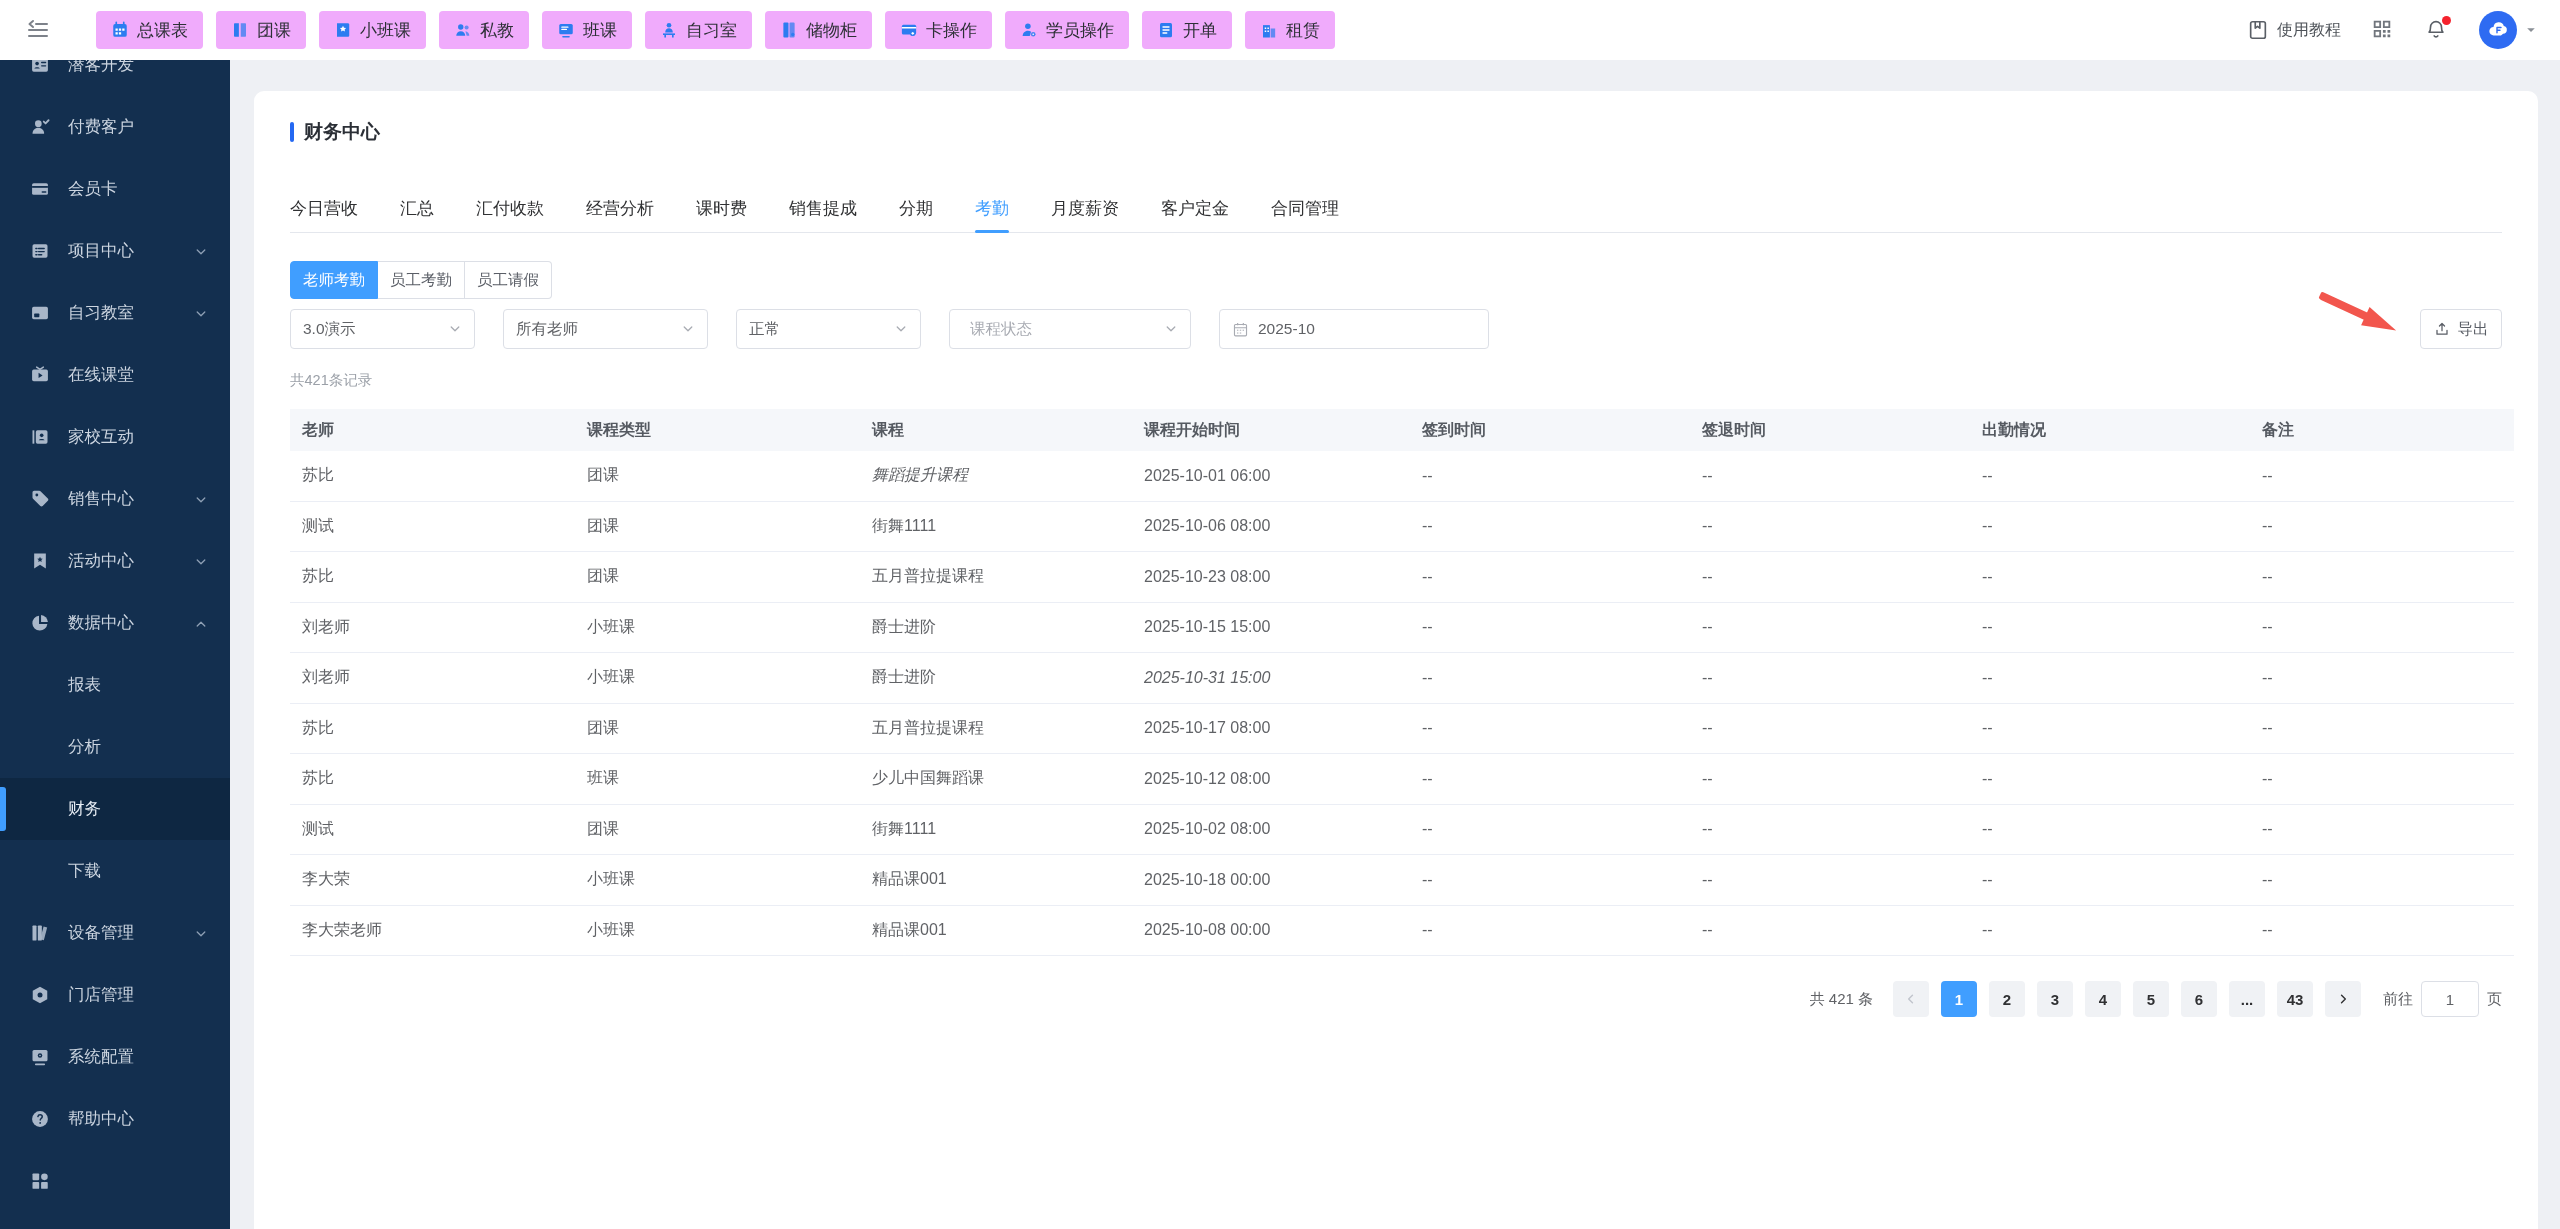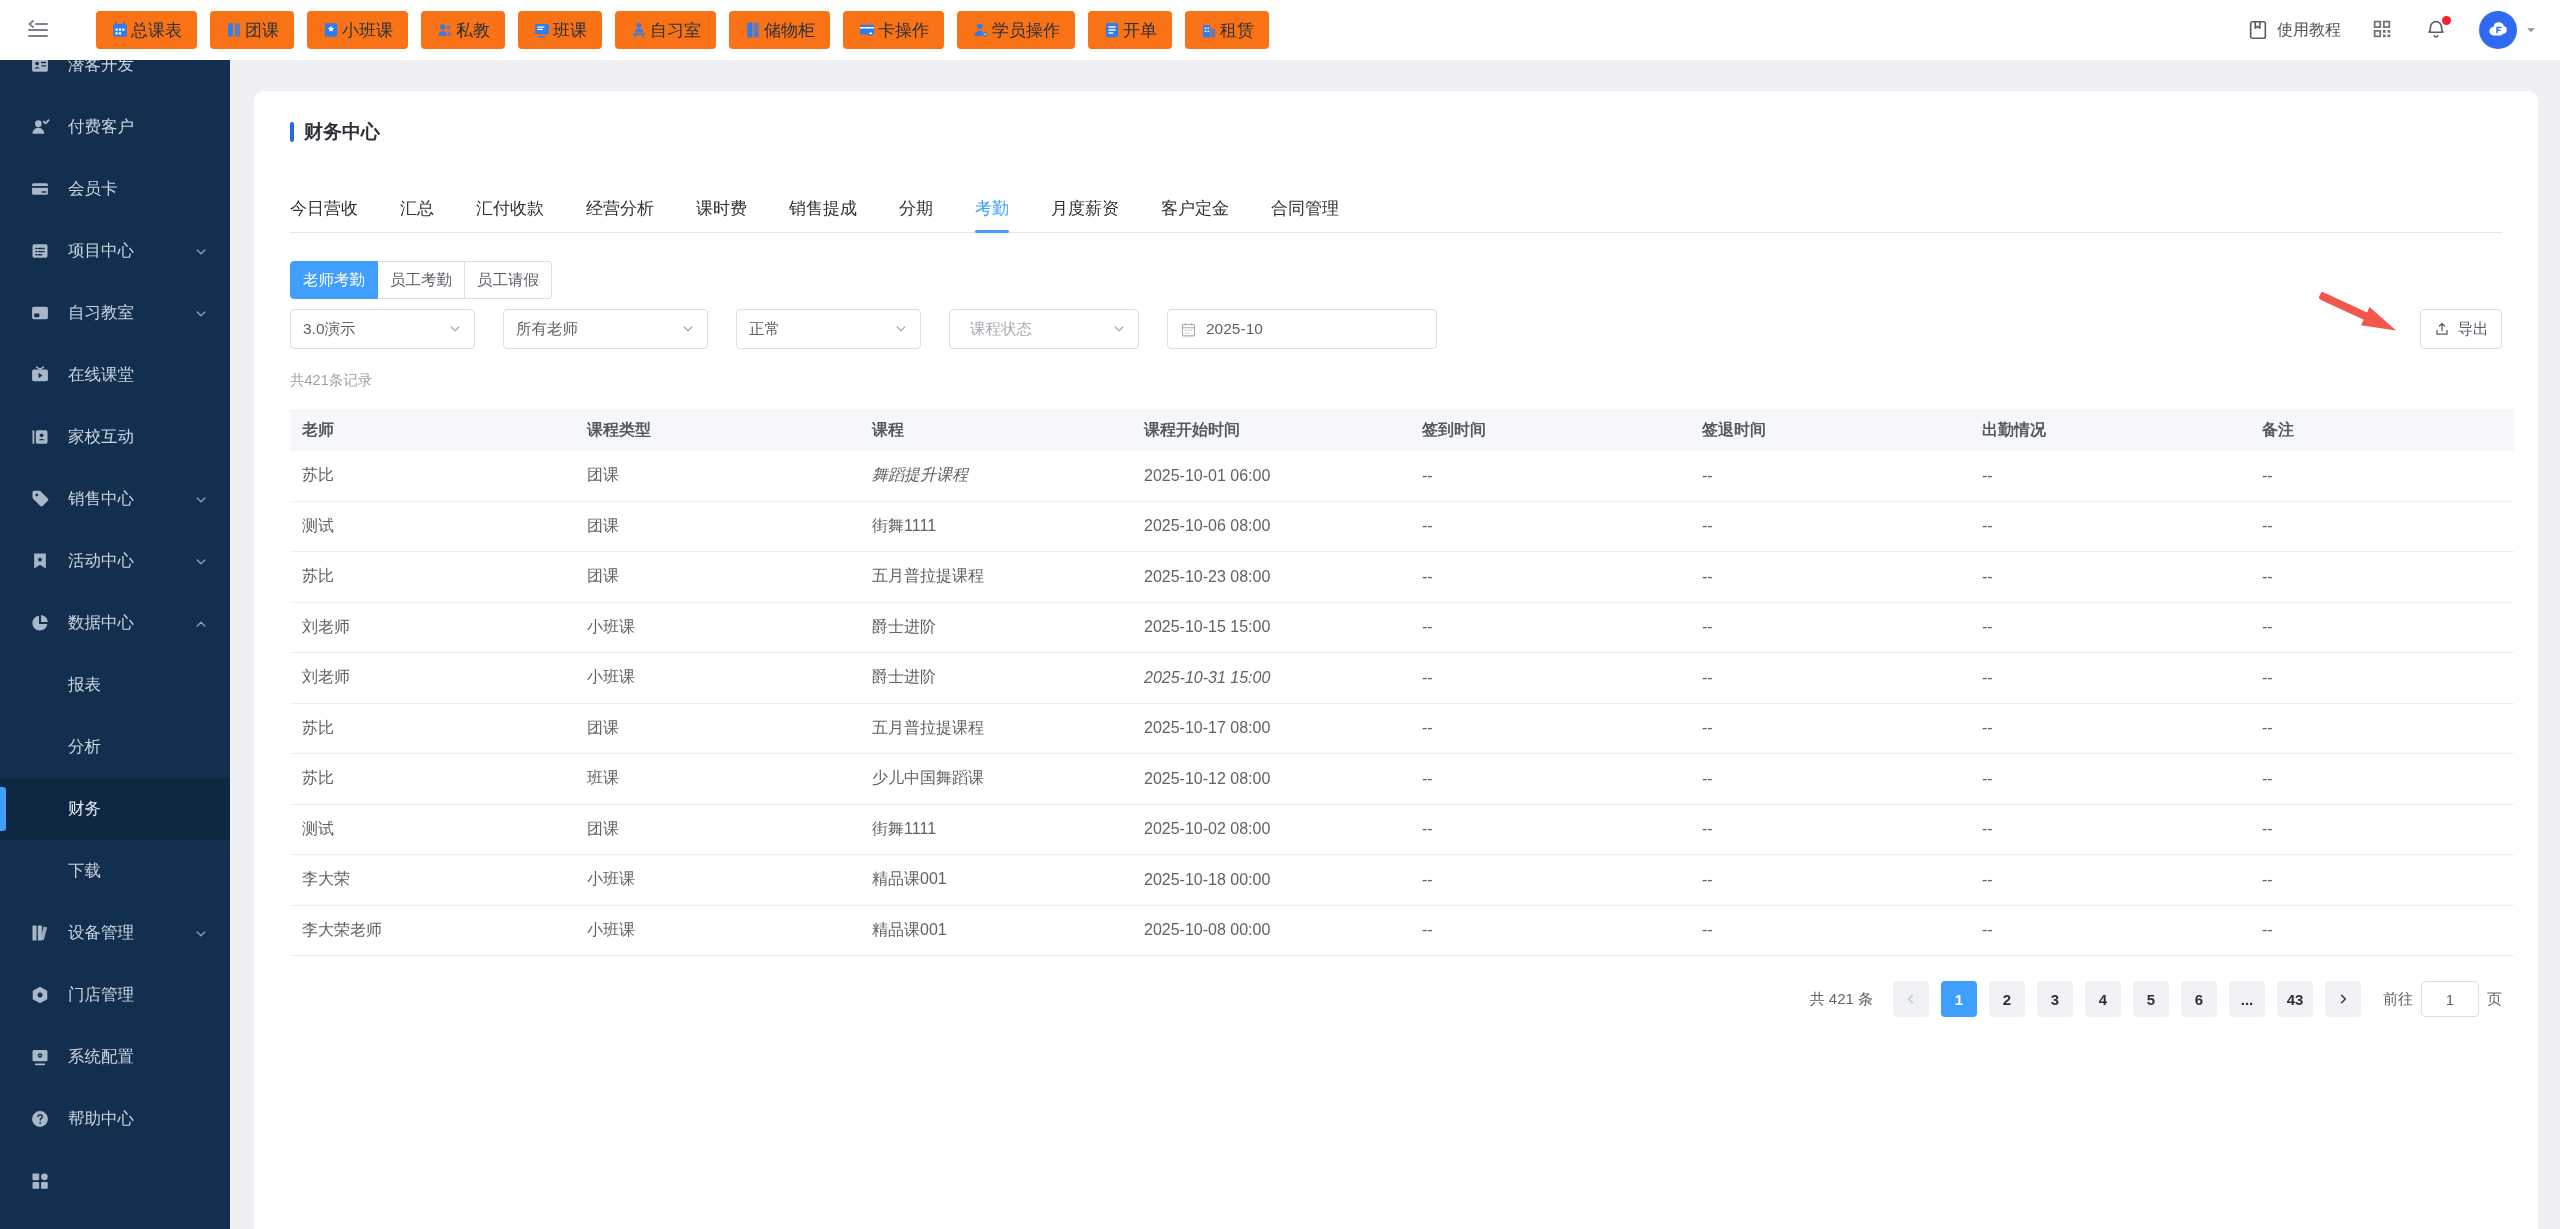--- a/index.html
+++ b/index.html
@@ -8,21 +8,21 @@
        font-family:"Liberation Sans","DejaVu Sans",sans-serif;color:#303133;}
 
   
   .topbar{position:absolute;left:0;top:0;width:2560px;height:60px;background:#fff;z-index:30;display:flex;align-items:center;}
   .brand{width:230px;height:60px;background:#2468f2;display:flex;align-items:center;padding-left:30px;flex:0 0 230px;}
   .brand .logo{width:40px;height:40px;margin-right:12px;flex:0 0 40px;}
   .brand .brand-name{color:#fff;font-size:21px;font-weight:bold;letter-spacing:.5px;}
   .fold{margin-left:26px;width:24px;height:24px;color:#7d828a;cursor:pointer;}
   .fold svg{width:24px;height:24px;}
   .top-nav{display:flex;align-items:center;gap:13px;margin-left:46px;}
-  .nav-btn{height:38px;background:#f97316;border-radius:4px;display:flex;align-items:center;gap:2px;padding:0 15px;font-size:17px;color:#2d3036;cursor:pointer;white-space:nowrap;}
+  .nav-btn{height:38px;background:#f0abfc;border-radius:4px;display:flex;align-items:center;gap:8px;padding:0 15px;font-size:17px;color:#2d3036;cursor:pointer;white-space:nowrap;}
   .nav-ic{width:18px;height:18px;color:#2d7cf0;display:inline-flex;}
   .nav-ic svg{width:18px;height:18px;}
   .topbar-right{margin-left:auto;display:flex;align-items:center;gap:30px;padding-right:22px;}
   .tutorial{display:flex;align-items:center;gap:8px;font-size:16px;color:#4e5359;cursor:pointer;}
   .tutorial .t-ic{width:22px;height:22px;color:#5a5f66;display:inline-flex;}
   .t-ic svg,.qr svg,.bell svg{width:22px;height:22px;}
   .qr{width:24px;height:24px;color:#70757c;cursor:pointer;}
   .bell{position:relative;width:24px;height:24px;color:#5a5f66;cursor:pointer;}
   .bell .dot{position:absolute;right:-2px;top:-2px;width:9px;height:9px;background:#f5222d;border-radius:50%;}
   .avatar-wrap{display:flex;align-items:center;gap:7px;cursor:pointer;}
@@ -506,21 +506,21 @@
             <span class="sel-chev"><svg viewBox="0 0 24 24" fill="none" stroke="currentColor" stroke-width="2.2" stroke-linecap="round" stroke-linejoin="round">
                 <path d="M5.5 8.5l6.5 6.5 6.5-6.5"></path>
               </svg></span>
           </div>
           <div class="select-box" style="width: 185px;">
             <span class="">正常</span>
             <span class="sel-chev"><svg viewBox="0 0 24 24" fill="none" stroke="currentColor" stroke-width="2.2" stroke-linecap="round" stroke-linejoin="round">
                 <path d="M5.5 8.5l6.5 6.5 6.5-6.5"></path>
               </svg></span>
           </div>
-          <div class="select-box" style="width: 190px; padding-left: 20px;">
+          <div class="select-box" style="width: 242px; padding-left: 20px;">
             <span class="ph">课程状态</span>
             <span class="sel-chev"><svg viewBox="0 0 24 24" fill="none" stroke="currentColor" stroke-width="2.2" stroke-linecap="round" stroke-linejoin="round">
                 <path d="M5.5 8.5l6.5 6.5 6.5-6.5"></path>
               </svg></span>
           </div>
           <div class="date-box" style="width: 270px;">
             <span class="d-ic">
               <svg viewBox="0 0 24 24" fill="none" stroke="currentColor" stroke-width="1.6">
                 <rect x="3.5" y="5" width="17" height="16" rx="1.5"></rect>
                 <path d="M3.5 9.5h17M8 2.8V6M16 2.8V6"></path>

